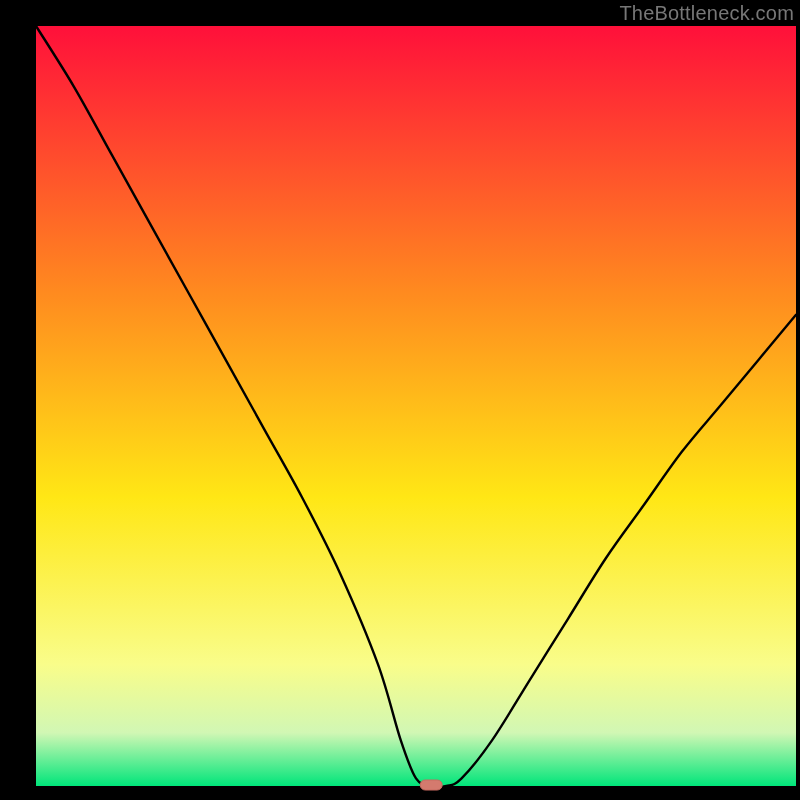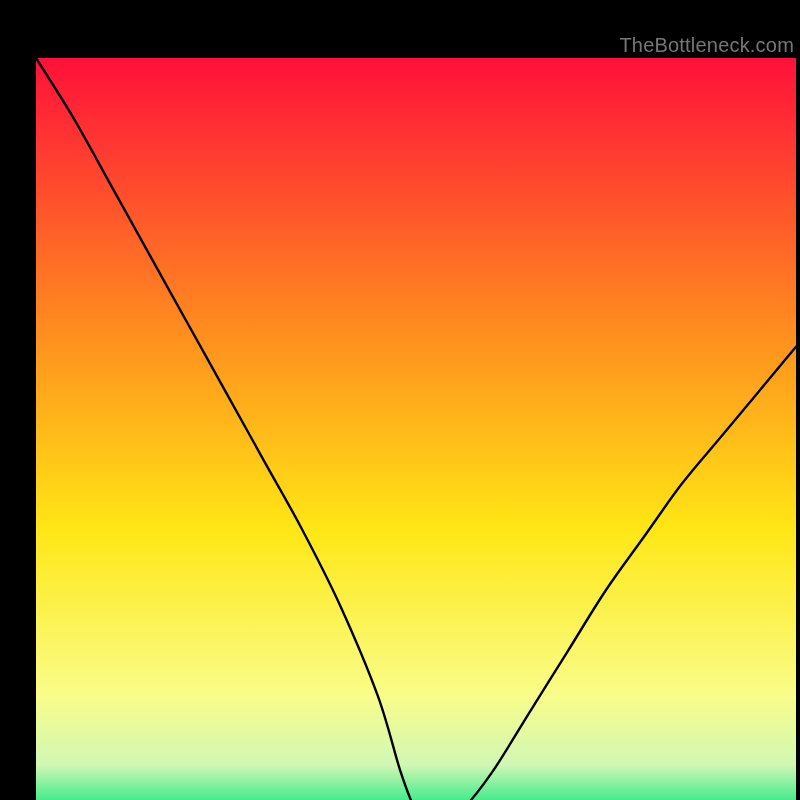--- a/index.html
+++ b/index.html
@@ -11,21 +11,20 @@
     overflow: hidden;
     font-family: Arial, Helvetica, sans-serif;
   }
   .frame {
     position: absolute;
     top: 0;
     left: 0;
     width: 800px;
     height: 684px;
     background: #000;
-    margin-top: 32px;
   }
   .watermark {
     position: absolute;
     top: 2px;
     right: 6px;
     color: #777;
     font-size: 20px;
     font-weight: 500;
     z-index: 5;
     letter-spacing: 0.2px;

